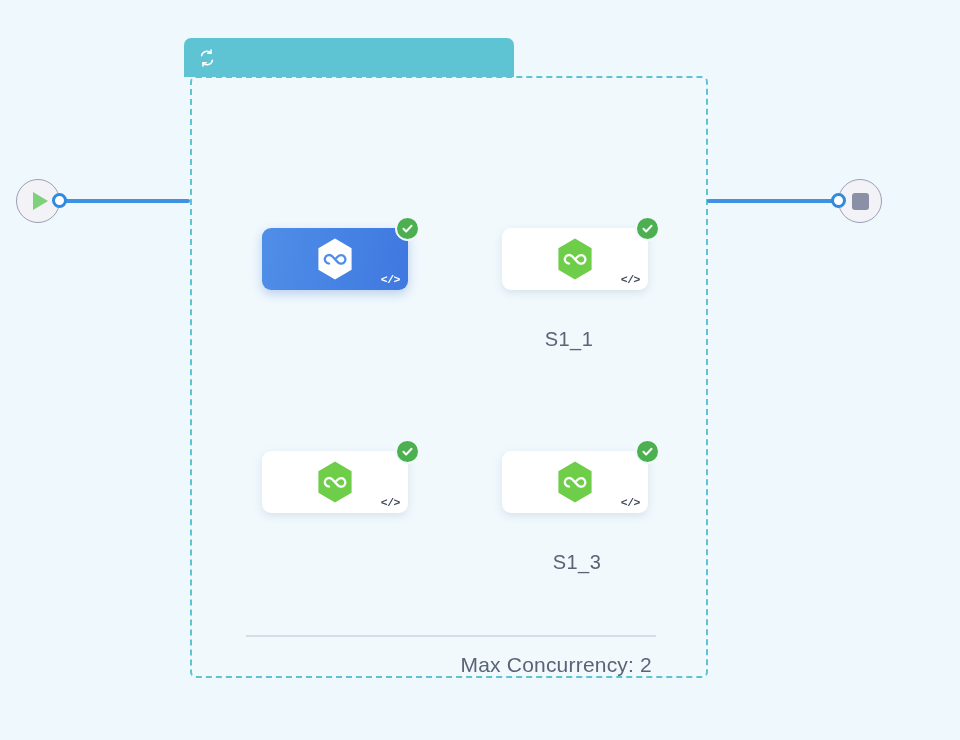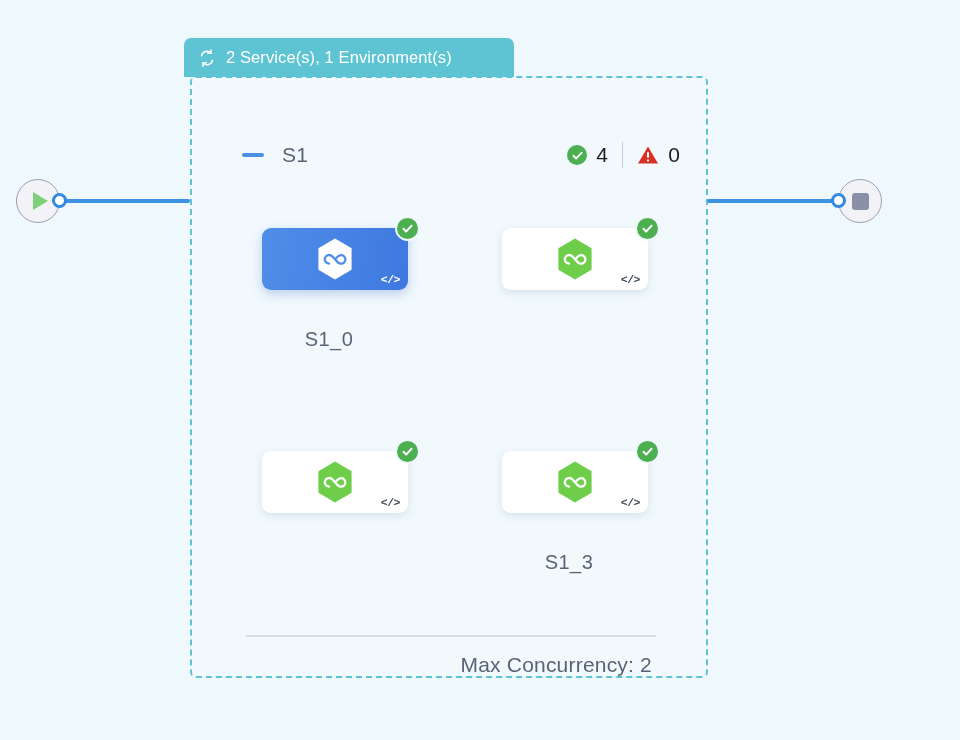--- a/index.html
+++ b/index.html
@@ -240,21 +240,21 @@
 
   
   .n0 { left: 70px;  top: 150px; }
   .n1 { left: 310px; top: 150px; }
   .n2 { left: 70px;  top: 373px; }
   .n3 { left: 310px; top: 373px; }
 
   .l0 { left: 64px;  top: 250px; }
   .l1 { left: 304px; top: 250px; }
   .l2 { left: 64px;  top: 473px; }
-  .l3 { left: 304px; top: 473px; }
+  .l3 { left: 312px; top: 473px; }
 
   
   .footer-rule {
     position: absolute;
     left: 54px;
     top: 557px;
     width: 410px;
     height: 1.5px;
     background: #d7dde6;
   }
@@ -290,78 +290,51 @@
 
     <div class="group-header">
       <span class="hdr-icon">
         <svg width="20" height="20" viewBox="0 0 24 24" fill="none" stroke="#ffffff" stroke-width="1.9" stroke-linecap="round" stroke-linejoin="round">
           <path d="M5.5 9.2a6.5 6.5 0 0 1 11.2-3.1"></path>
           <polyline points="16.8 2.3 16.8 6.3 12.9 6.3"></polyline>
           <path d="M18.5 14.8a6.5 6.5 0 0 1-11.2 3.1"></path>
           <polyline points="7.2 21.7 7.2 17.7 11.1 17.7"></polyline>
         </svg>
       </span>
-      <span>2 Service(s), 1 Environment(s)</span>
     </div>
 
     <div class="group-body">
 
-      <div class="sub-header">
-        <div class="collapse-icon"></div>
-        <div class="sub-title">S1</div>
-
-        <div class="counts">
-          <div class="grp">
-            <span class="ok-badge">
-              <svg width="13" height="13" viewBox="0 0 24 24" fill="none" stroke="#ffffff" stroke-width="3.4" stroke-linecap="round" stroke-linejoin="round">
-                <polyline points="4.5 12.5 9.5 17.5 19.5 7"></polyline>
-              </svg>
-            </span>
-            <span>4</span>
-          </div>
-          <div class="divider"></div>
-          <div class="grp">
-            <span style="display:flex;align-items:center;">
-              <svg width="22" height="20" viewBox="0 0 24 22">
-                <path d="M12 1.6 23 20.4 1 20.4 Z" fill="#d93025"></path>
-                <rect x="10.9" y="7.6" width="2.2" height="6.4" rx="1.1" fill="#ffffff"></rect>
-                <circle cx="12" cy="17" r="1.25" fill="#ffffff"></circle>
-              </svg>
-            </span>
-            <span>0</span>
-          </div>
-        </div>
-      </div>
 
       <div class="node selected n0">
         <svg class="hex" viewBox="0 0 40 44">
           <path d="M20 1.6 36.6 11.2 36.6 32.8 20 42.4 3.4 32.8 3.4 11.2 Z" fill="#ffffff"></path>
           <path d="M14.1 26.6a4.3 4.3 0 1 1 3.1-7.3l5.8 6.1a4.3 4.3 0 1 0 3.1-7.3c-2.1 0-3.4 1.4-4.6 2.7" fill="none" stroke="#4f8ee8" stroke-width="2.3" stroke-linecap="round"></path>
         </svg>
         <span class="code-glyph">&lt;/&gt;</span>
         <span class="check">
           <svg width="13" height="13" viewBox="0 0 24 24" fill="none" stroke="#ffffff" stroke-width="3.6" stroke-linecap="round" stroke-linejoin="round">
             <polyline points="4.5 12.5 9.5 17.5 19.5 7"></polyline>
           </svg>
         </span>
       </div>
-      <div class="node-label l0">S1_0</div>
 
       <div class="node plain n1">
         <svg class="hex" viewBox="0 0 40 44">
           <path d="M20 1.6 36.6 11.2 36.6 32.8 20 42.4 3.4 32.8 3.4 11.2 Z" fill="#6ece4a"></path>
           <path d="M14.1 26.6a4.3 4.3 0 1 1 3.1-7.3l5.8 6.1a4.3 4.3 0 1 0 3.1-7.3c-2.1 0-3.4 1.4-4.6 2.7" fill="none" stroke="#ffffff" stroke-width="2.3" stroke-linecap="round"></path>
         </svg>
         <span class="code-glyph">&lt;/&gt;</span>
         <span class="check">
           <svg width="13" height="13" viewBox="0 0 24 24" fill="none" stroke="#ffffff" stroke-width="3.6" stroke-linecap="round" stroke-linejoin="round">
             <polyline points="4.5 12.5 9.5 17.5 19.5 7"></polyline>
           </svg>
         </span>
       </div>
+      <div class="node-label l1">S1_1</div>
 
       <div class="node plain n2">
         <svg class="hex" viewBox="0 0 40 44">
           <path d="M20 1.6 36.6 11.2 36.6 32.8 20 42.4 3.4 32.8 3.4 11.2 Z" fill="#6ece4a"></path>
           <path d="M14.1 26.6a4.3 4.3 0 1 1 3.1-7.3l5.8 6.1a4.3 4.3 0 1 0 3.1-7.3c-2.1 0-3.4 1.4-4.6 2.7" fill="none" stroke="#ffffff" stroke-width="2.3" stroke-linecap="round"></path>
         </svg>
         <span class="code-glyph">&lt;/&gt;</span>
         <span class="check">
           <svg width="13" height="13" viewBox="0 0 24 24" fill="none" stroke="#ffffff" stroke-width="3.6" stroke-linecap="round" stroke-linejoin="round">
             <polyline points="4.5 12.5 9.5 17.5 19.5 7"></polyline>

